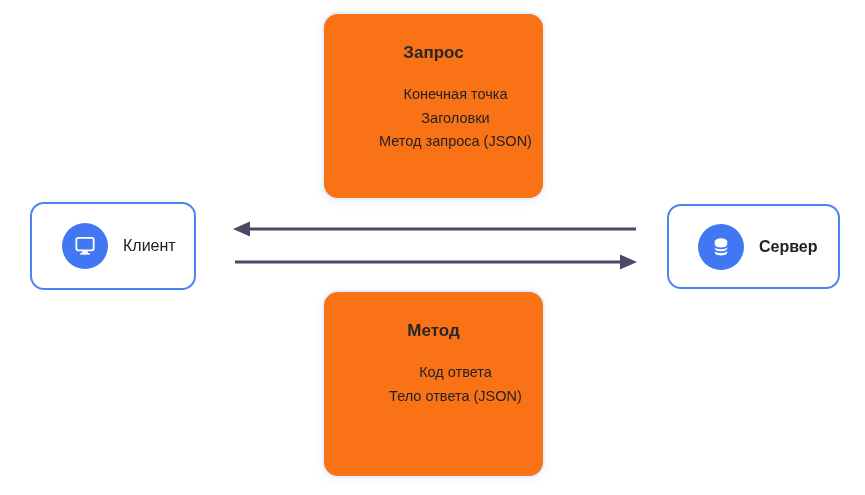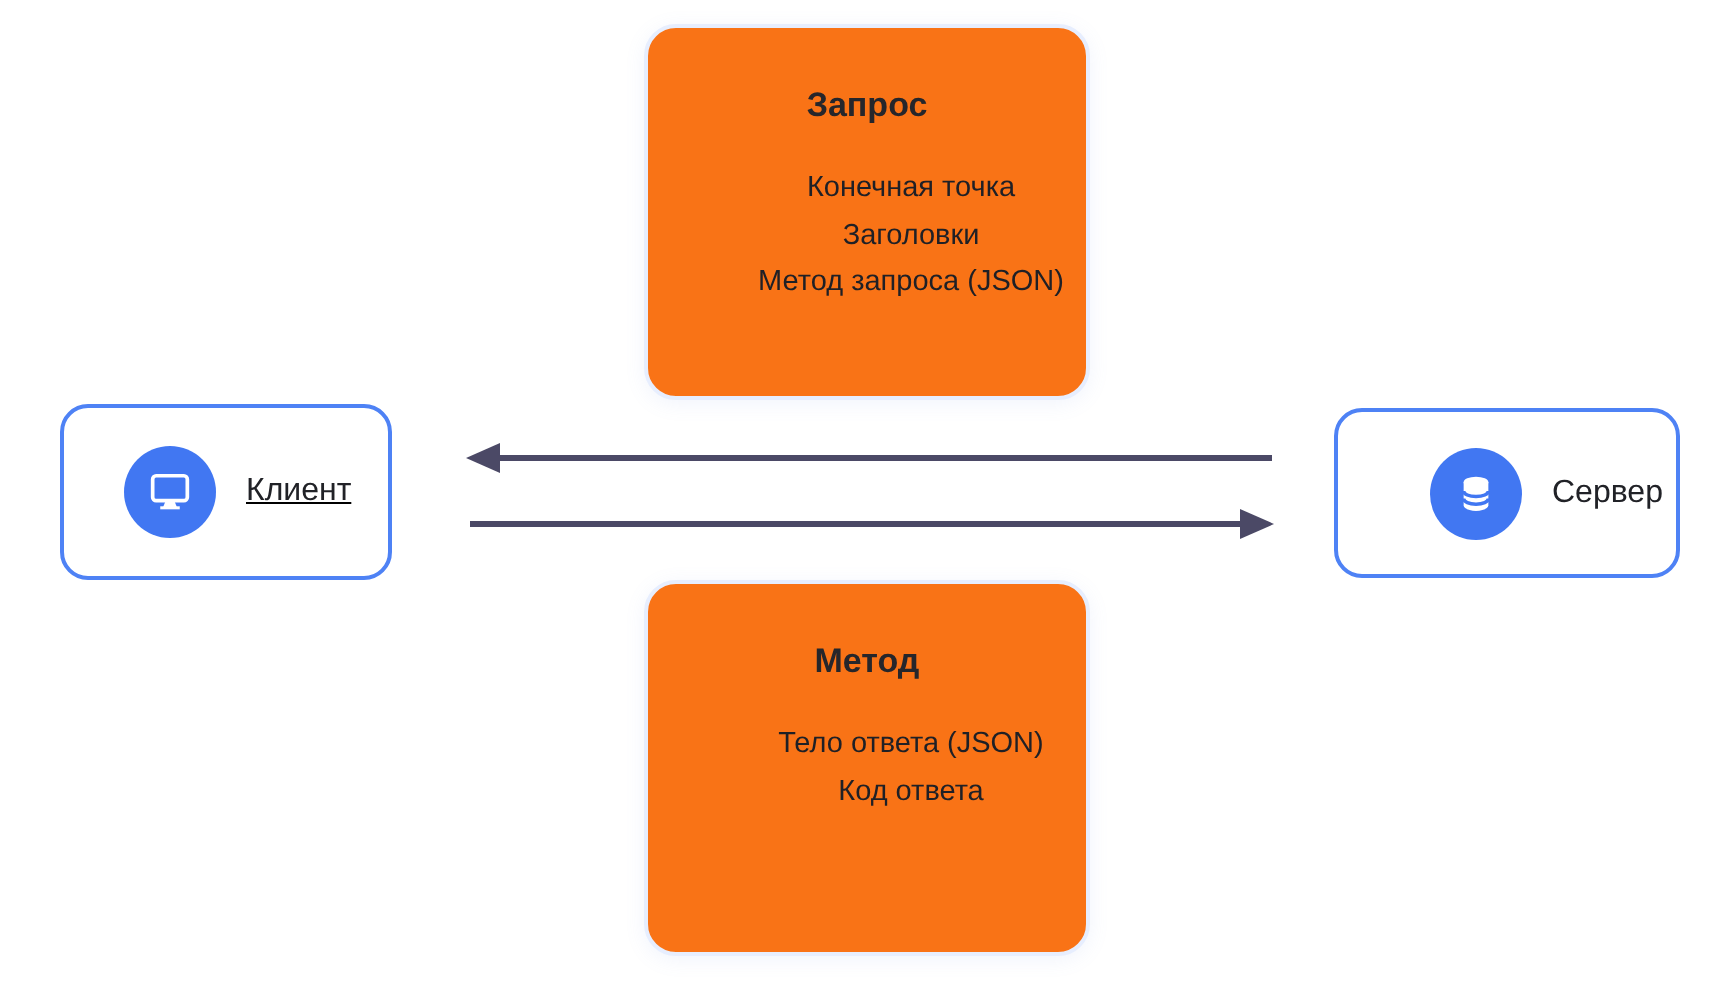--- a/index.html
+++ b/index.html
@@ -42,22 +42,22 @@
 
   
   .node {
     position: absolute;
     display: flex;
     align-items: center;
     background: #ffffff;
     border: 2px solid #4e82f5;
     border-radius: 14px;
   }
-  .node--client { left: 30px;  top: 202px; width: 166px; height: 88px; padding-left: 30px; text-decoration: underline; }
-  .node--server { left: 667px; top: 204px; width: 173px; height: 85px; padding-left: 46px; }
+  .node--client { left: 30px;  top: 202px; width: 166px; height: 88px; padding-left: 30px; }
+  .node--server { left: 667px; top: 204px; width: 173px; height: 85px; padding-left: 29px; font-weight: bold; }
   .node-circle {
     width: 46px;
     height: 46px;
     border-radius: 50%;
     background: #4177f2;
     display: flex;
     align-items: center;
     justify-content: center;
     flex: 0 0 auto;
   }
@@ -116,18 +116,18 @@
         <path d="M6.3 10.6 C6.3 12.06 8.85 13.2 12 13.2 C15.15 13.2 17.7 12.06 17.7 10.6" fill="none" stroke="#4177f2" stroke-width="1.6"></path>
         <path d="M6.3 14.1 C6.3 15.56 8.85 16.7 12 16.7 C15.15 16.7 17.7 15.56 17.7 14.1" fill="none" stroke="#4177f2" stroke-width="1.6"></path>
       </svg>
     </span>
     <span class="node-label">Сервер</span>
   </div>
 
   <div class="card card--response">
     <div class="card-title">Метод</div>
     <div class="card-items">
+      <div class="card-item">Код ответа</div>
       <div class="card-item">Тело ответа (JSON)</div>
-      <div class="card-item">Код ответа</div>
     </div>
   </div>
 
 </div>
 
 </body></html>

